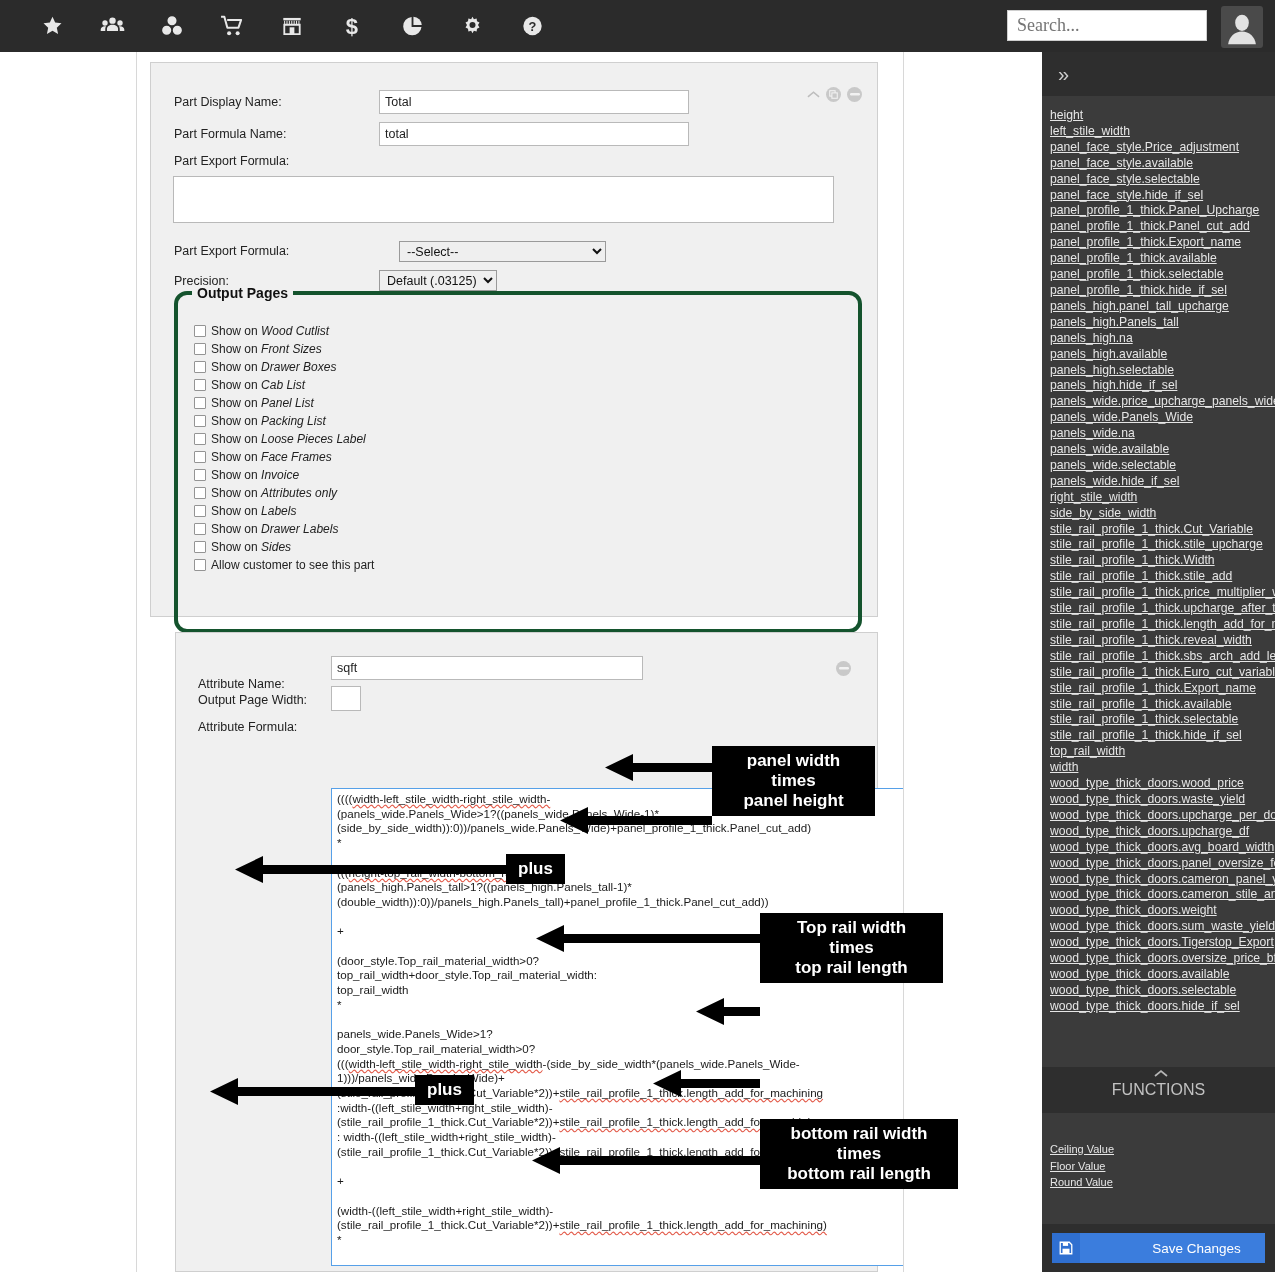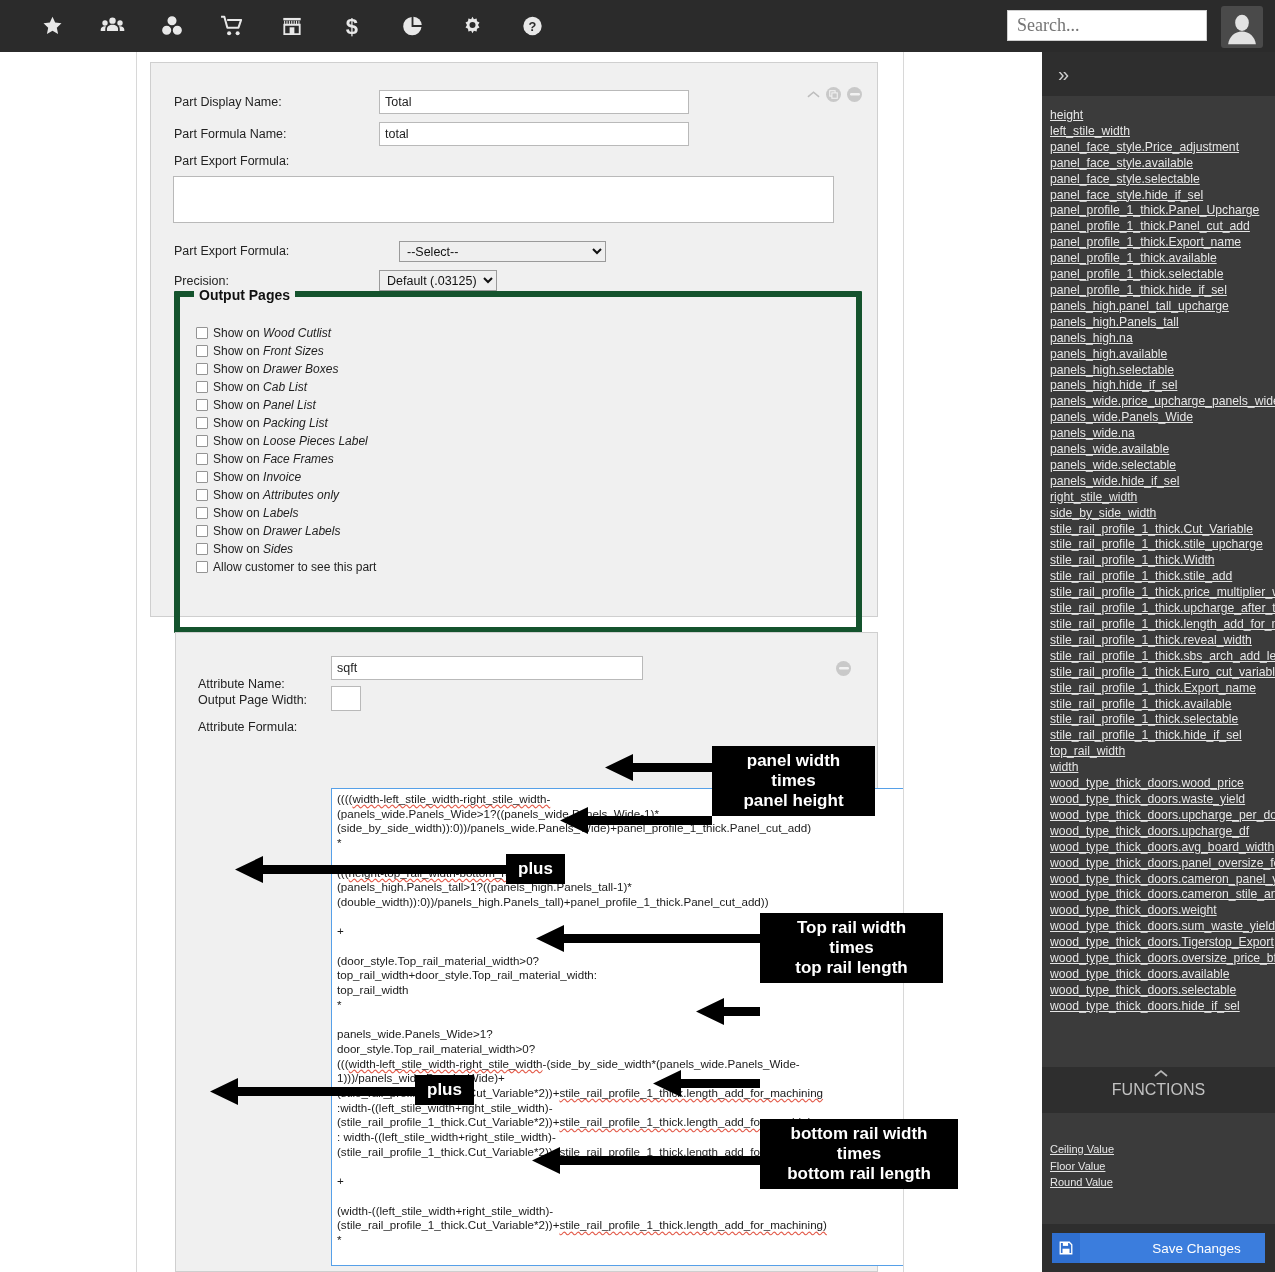--- a/index.html
+++ b/index.html
@@ -106,22 +106,22 @@
     width: 15px; height: 15px; border-radius: 50%;
     background: #c9c9c9; display: inline-flex;
     align-items: center; justify-content: center;
     cursor: pointer; color: #f0f0f0;
   }
 
   
   #fs-output {
     position: absolute; left: 23px; top: 228px;
     width: 688px; height: 342px;
-    border: 6px solid #14532d;
-    border-radius: 1px;
+    border: 4px solid #14532d;
+    border-radius: 13px;
   }
   #fs-output-legend {
     position: absolute; left: 14px; top: -10px;
     background: #f0f0f0; padding: 0 5px;
     font-size: 14px; font-weight: bold; color: #111;
     font-family: "Liberation Sans", sans-serif;
   }
   .cbrow {
     position: absolute; left: 16px;
     display: flex; align-items: center;

